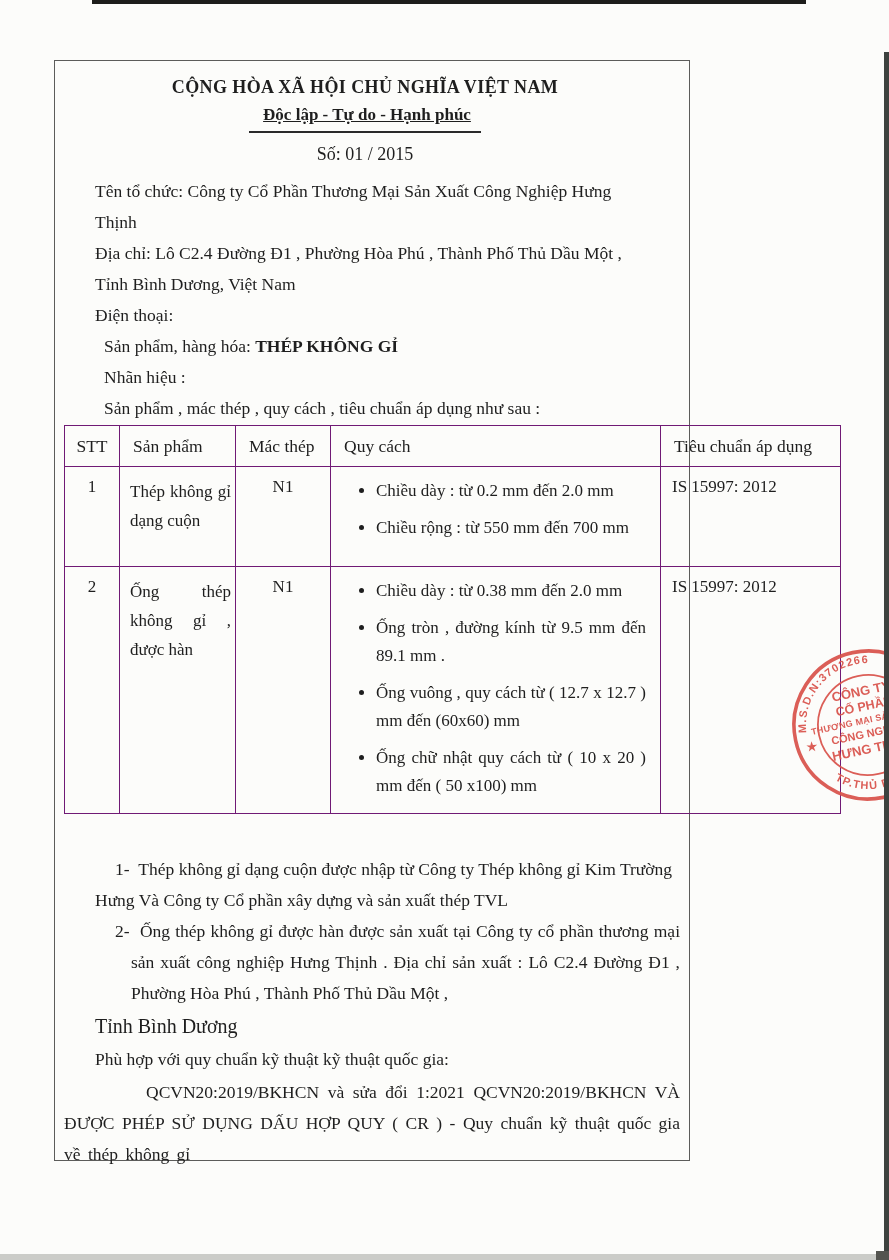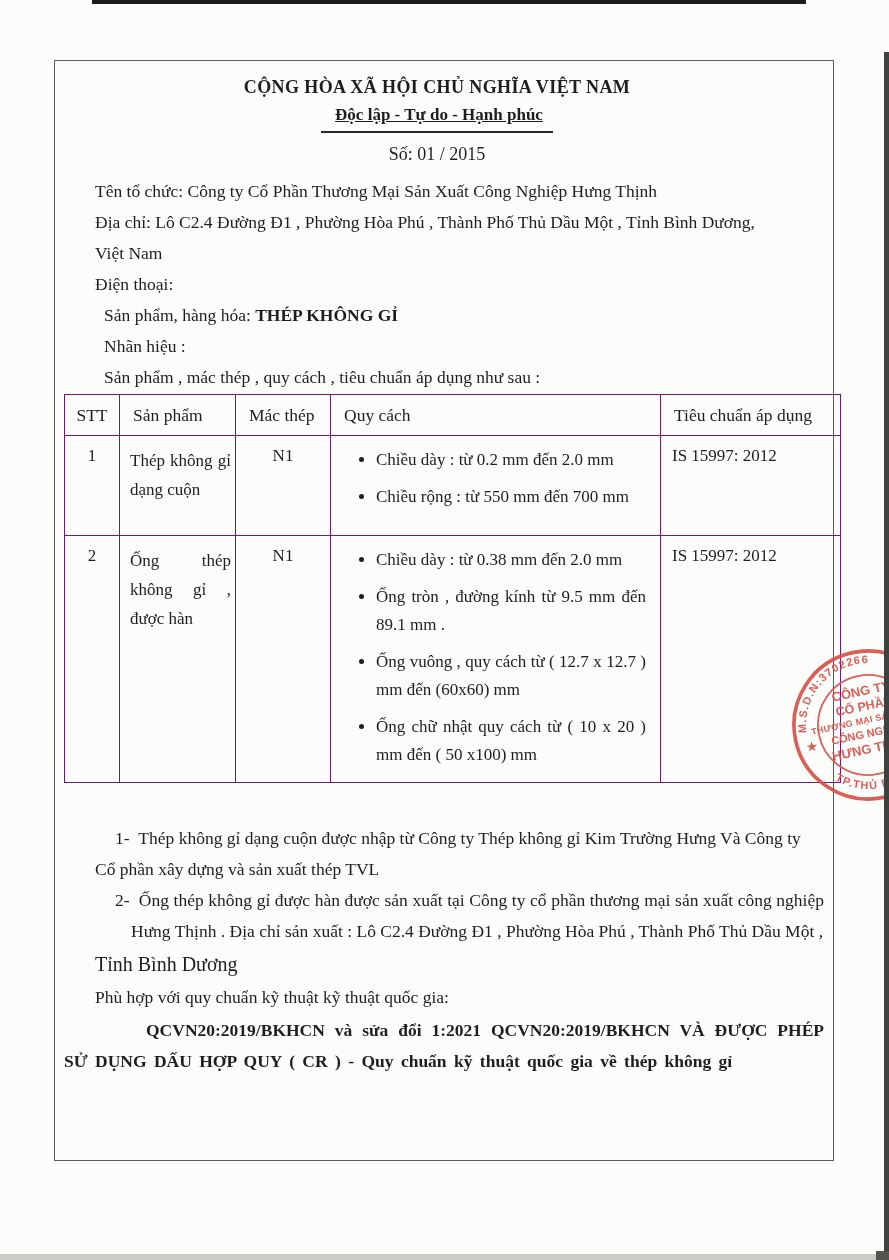--- a/index.html
+++ b/index.html
@@ -16,21 +16,21 @@
   }
   
   .scan-top    { position: absolute; left: 92px; top: 0; width: 714px; height: 4px; background: #1d1d1b; }
   .scan-right  { position: absolute; right: 0; top: 52px; width: 5px; height: 1208px; background: #3d423f; z-index: 30; }
   .scan-bottom { position: absolute; left: 0; bottom: 0; width: 889px; height: 6px; background: #cbccc8; z-index: 25; }
   .scan-corner { position: absolute; right: 0; bottom: 0; width: 13px; height: 9px; background: #54544f; z-index: 31; }
 
   .frame {
     position: absolute;
     left: 54px; top: 60px;
-    width: 780px; height: 1101px;
+    width: 636px; height: 1101px;
     border: 1px solid #5c5c5a;
     background: transparent;
   }
   .content { position: absolute; inset: 0; padding: 13px 54px 0 40px; }
 
   .center { text-align: center; }
   .national-title { font-size: 18px; font-weight: bold; line-height: 26px; letter-spacing: .4px; }
   .motto-wrap { margin-top: 2px; line-height: 26px; }
   .motto {
     display: inline-block;
@@ -82,21 +82,20 @@
   .note-2 { padding-left: 36px; text-indent: -16px; text-align: justify; }
   .province { font-size: 20px; line-height: 31px; margin-top: 2px; }
   .conformity-intro { font-size: 17.5px; line-height: 31px; margin-top: 2px; }
   .conformity {
     font-size: 17.5px; line-height: 31px;
     margin-left: -31px; margin-right: -45px;
     margin-top: 2px;
     text-indent: 82px;
     text-align: justify;
     word-spacing: 3px;
-    font-weight: bold;
   }
 
   
   svg.stamp { position: absolute; left: 768px; top: 625px; z-index: 10; opacity: .93; }
   svg.stamp circle { fill: none; stroke: var(--stamp-color); }
   svg.stamp .ring-outer { stroke-width: 3.6; }
   svg.stamp .ring-inner { stroke-width: 1.8; }
   svg.stamp text { fill: var(--stamp-color); font-family: "Liberation Sans", sans-serif; font-weight: bold; }
   svg.stamp .arc-text { font-size: 11px; letter-spacing: 1.2px; }
   svg.stamp .star-text { font-size: 12px; }

